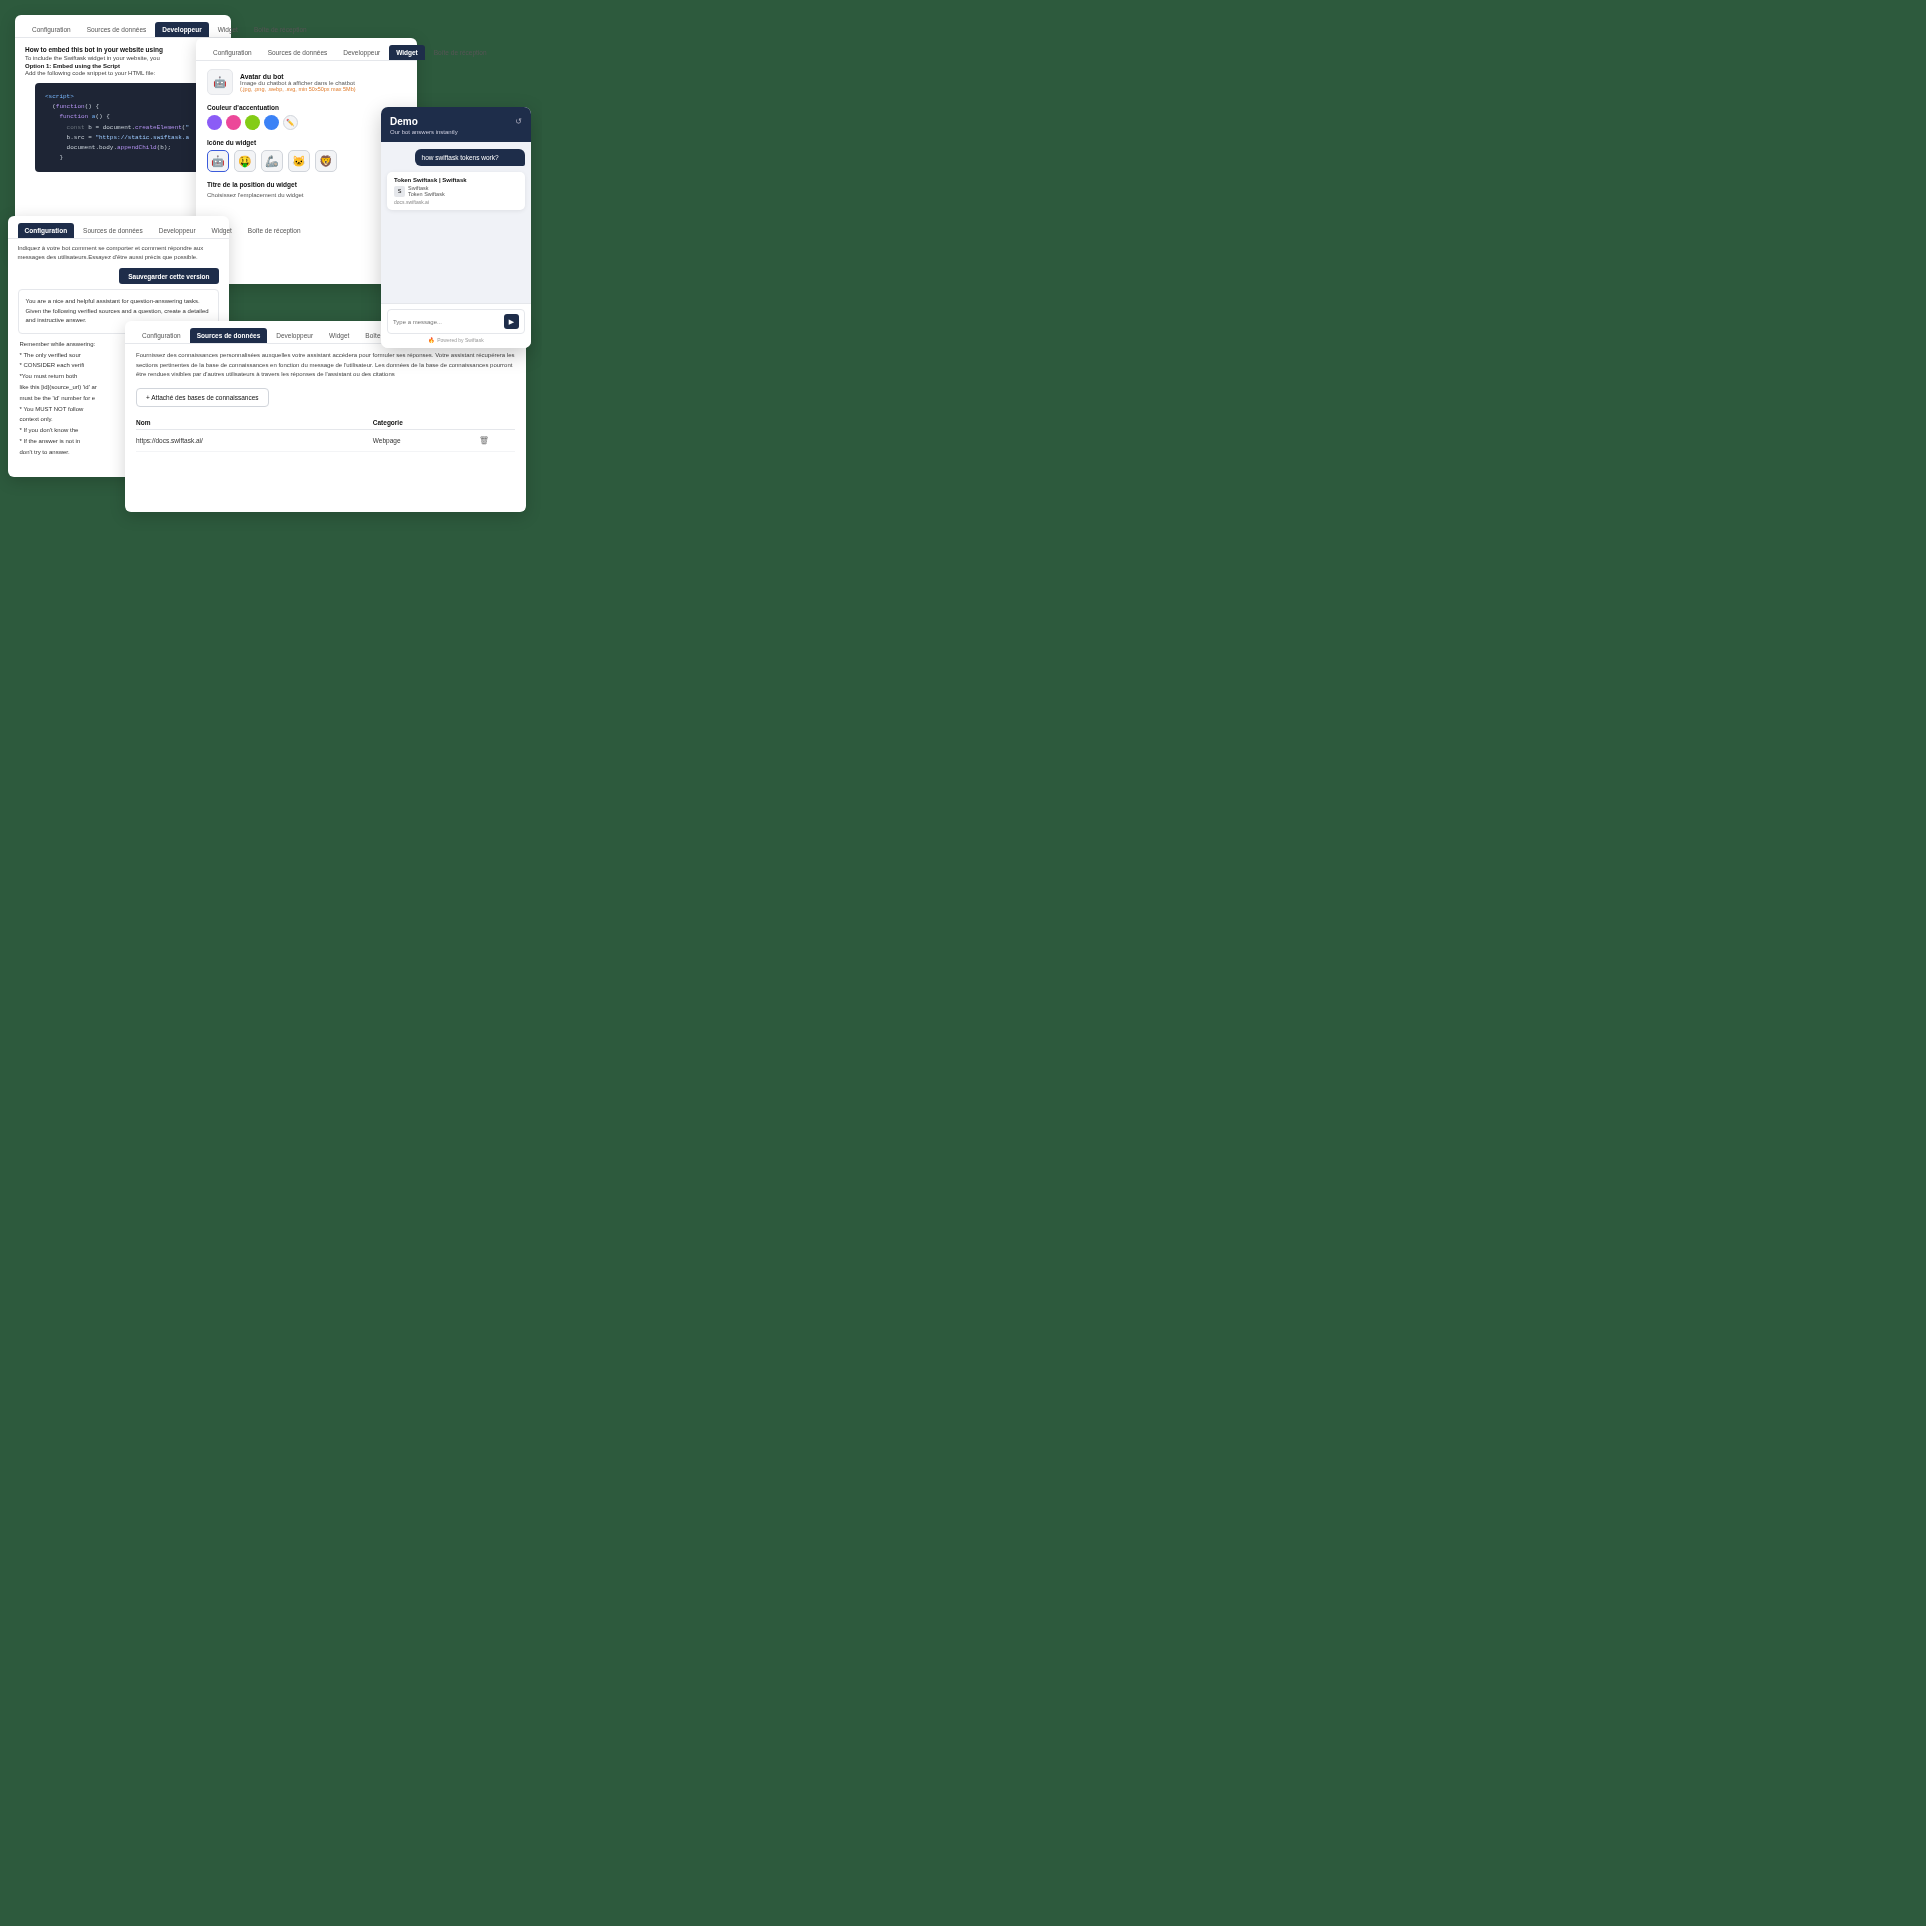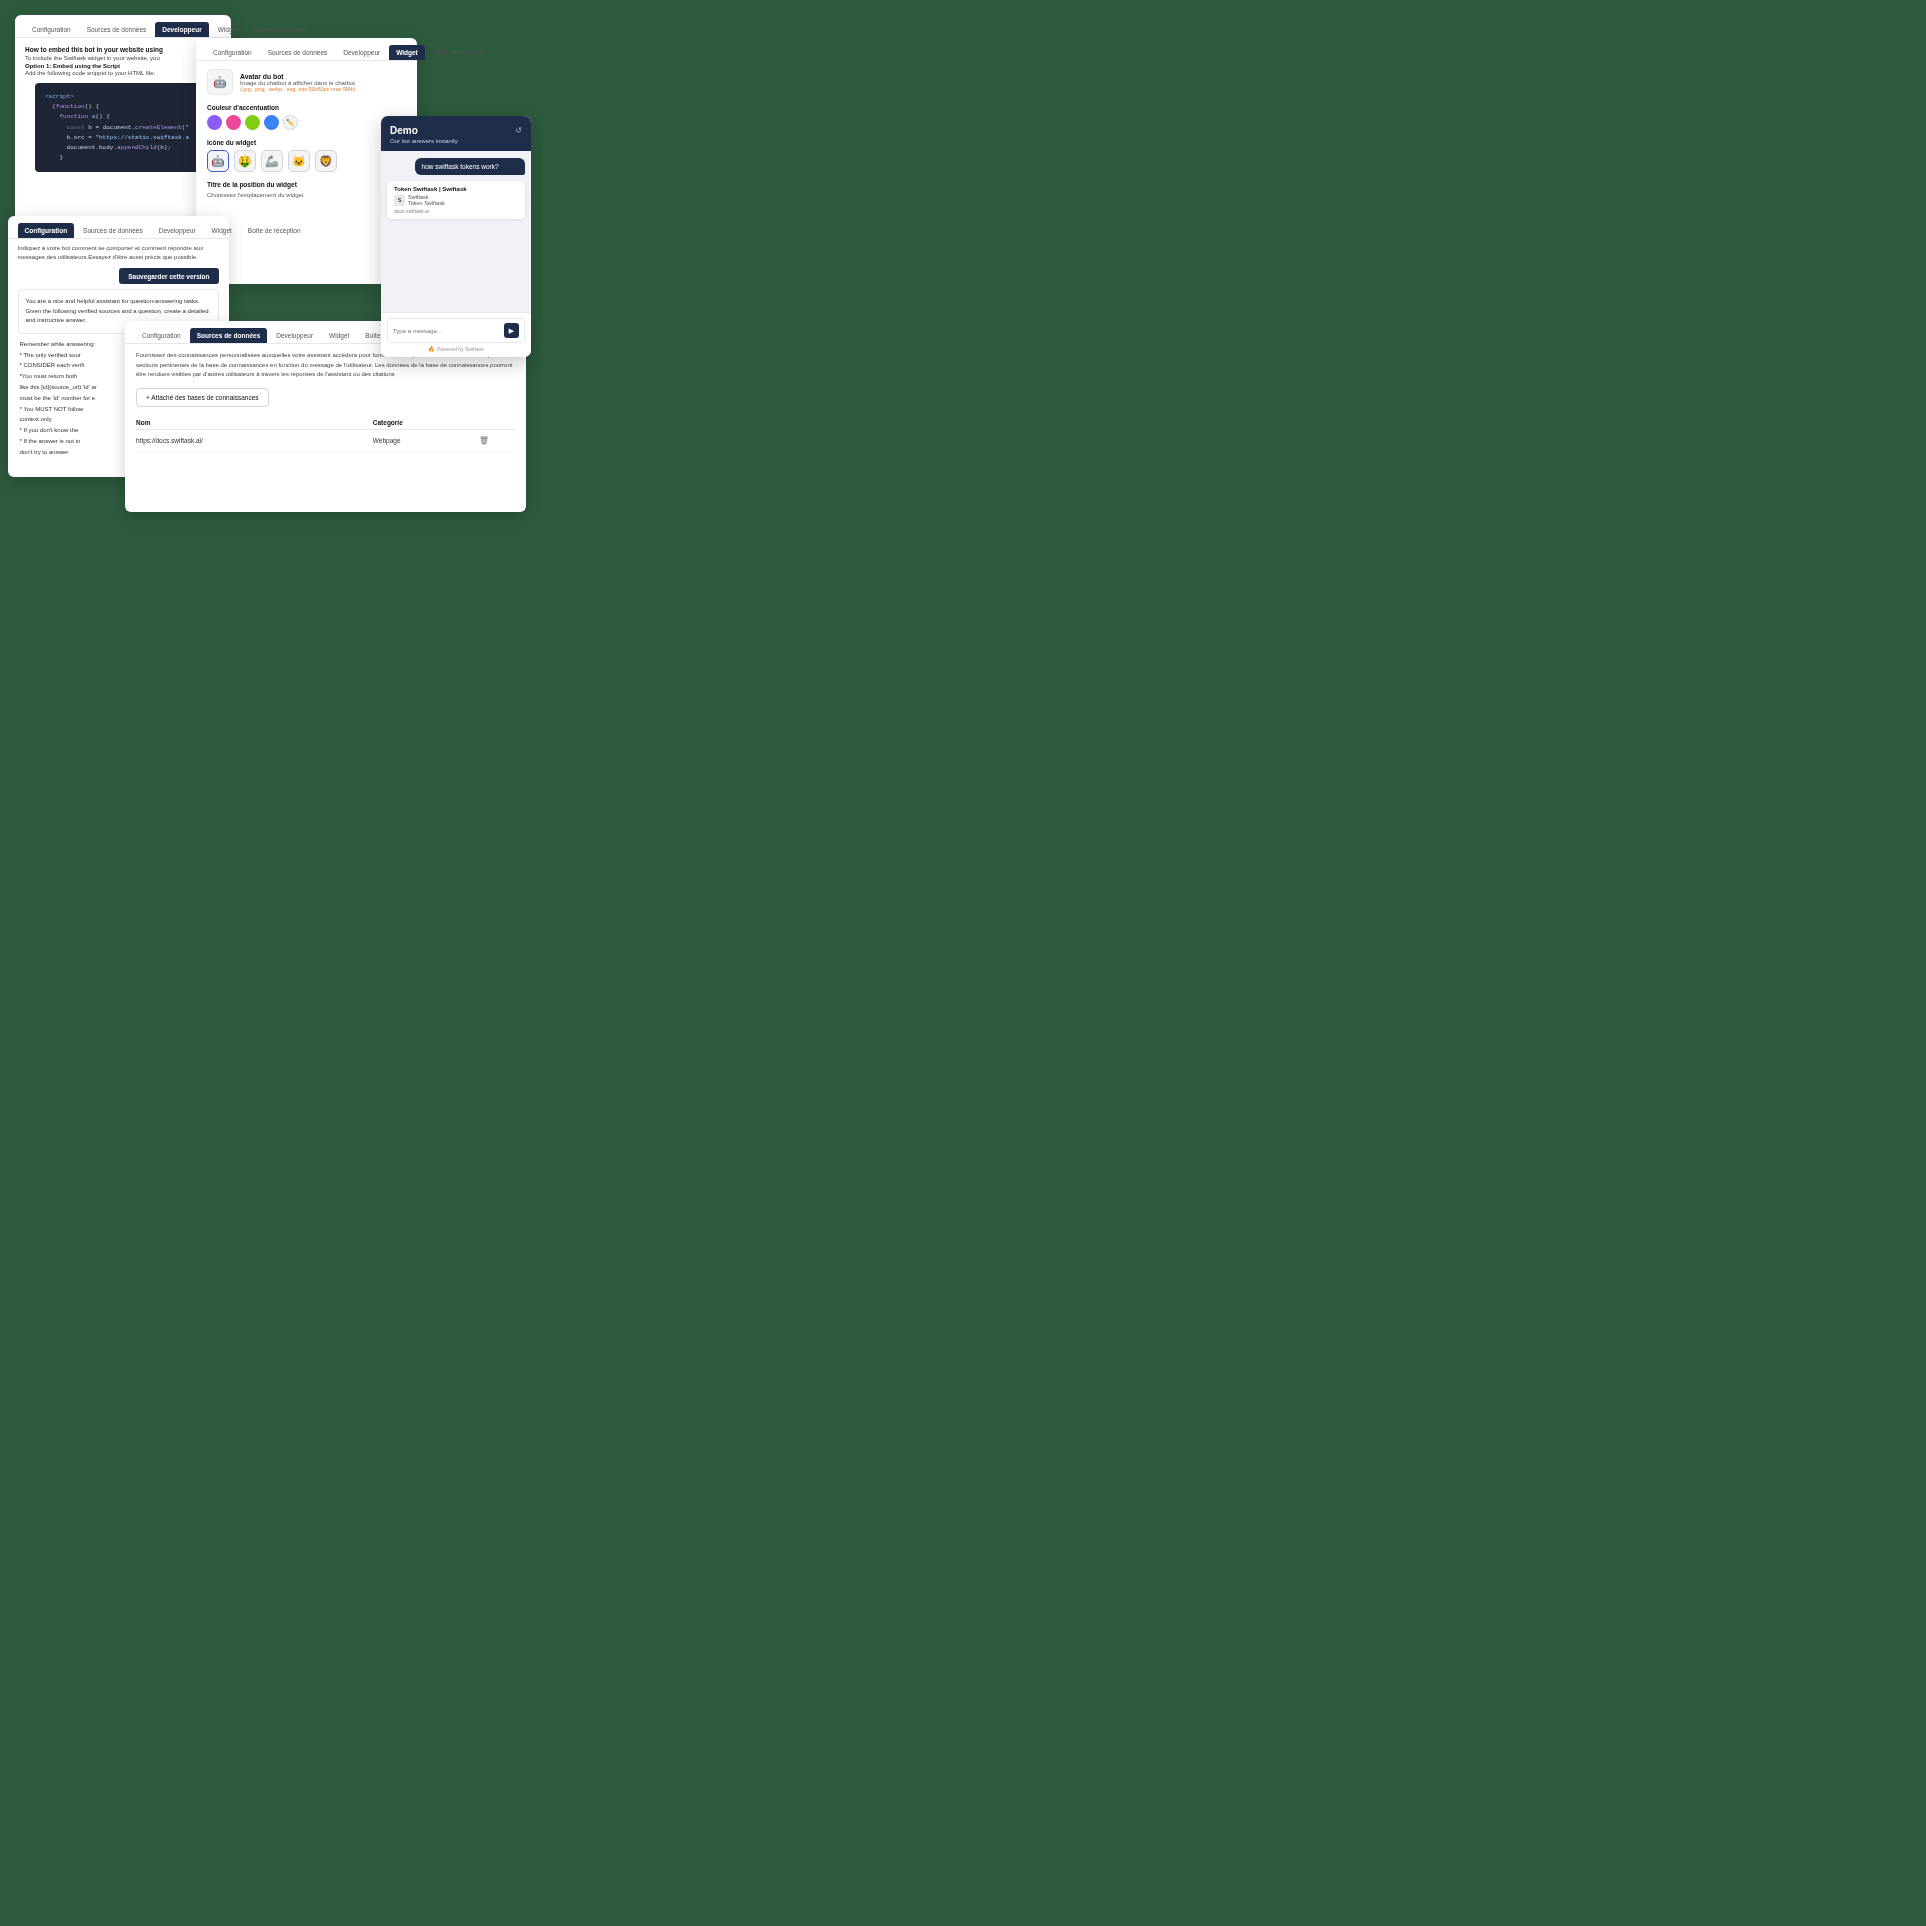--- a/index.html
+++ b/index.html
@@ -194,21 +194,21 @@
       font-size: 6.5px; color: #333;
       padding: 6px 0; border-bottom: 0.5px solid #f3f4f6;
     }
     .delete-icon {
       font-size: 8px; color: #777; cursor: pointer;
     }
 
     
     #card-chat {
       width: 150px;
-      top: 116px;
+      top: 107px;
       left: 381px;
       min-height: 241px;
       z-index: 5;
       border-radius: 7px;
       overflow: hidden;
       box-shadow: 0 6px 20px rgba(0,0,0,0.22);
     }
     .chat-header {
       background: #1e2d4a;
       padding: 9px 9px 7px;

